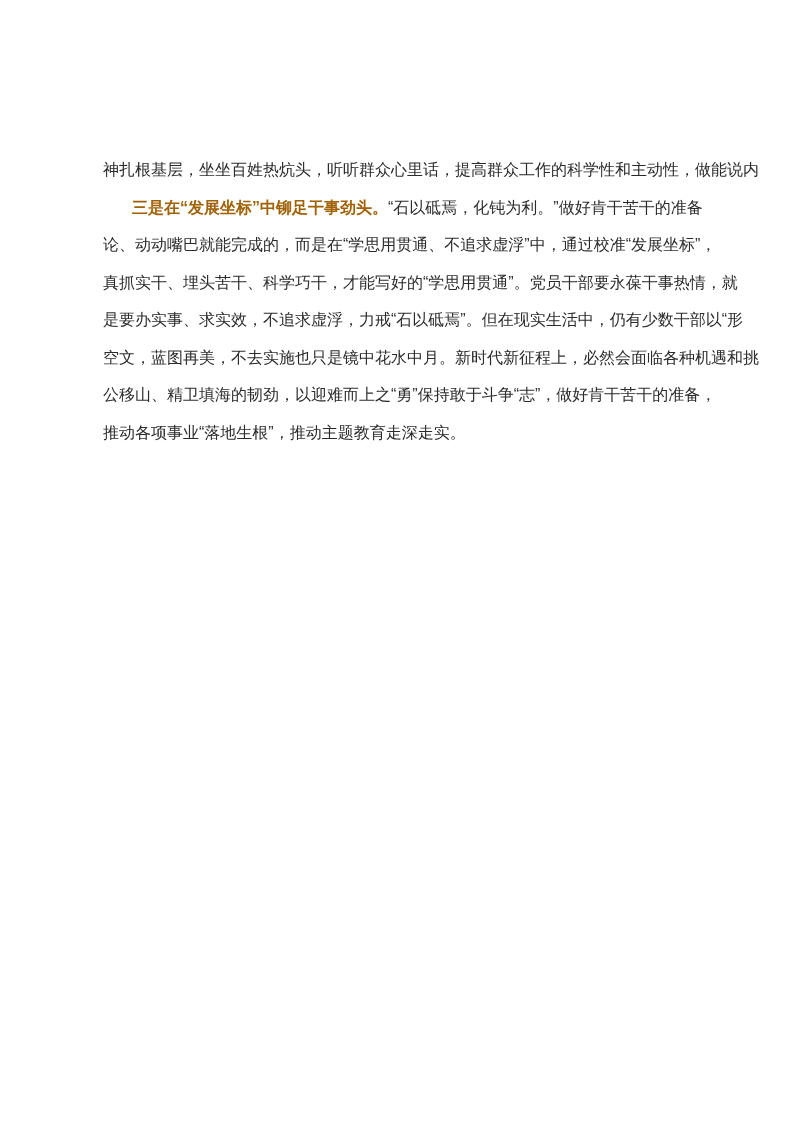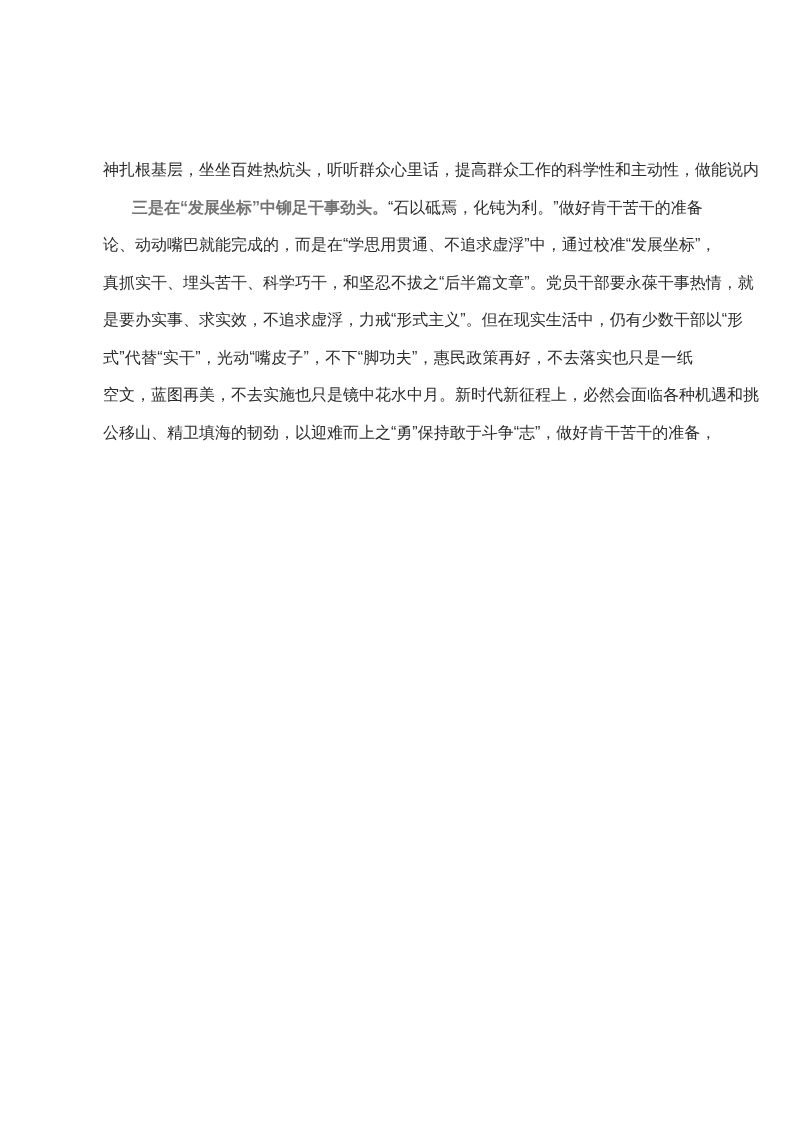--- a/index.html
+++ b/index.html
@@ -32,32 +32,32 @@
       height: 37.5px;
     }
     .line.last {
       text-align-last: left;
     }
     .line.indent {
       padding-left: 29px;
     }
     .bold {
       font-weight: bold;
-      color: #737373;
+      color: #a16207;
     }
   </style>
 </head>
 <body>
 
 <div class="page">
   <div>
     <span class="line">神扎根基层，坐坐百姓热炕头，听听群众心里话，提高群众工作的科学性和主动性，做能说内</span>
   </div>
   <div>
     <span class="line indent"><span class="bold">三是在“发展坐标”中铆足干事劲头。</span><span>“石以砥焉，化钝为利。”做好肯干苦干的准备</span></span>
     <span class="line">论、动动嘴巴就能完成的，而是在“学思用贯通、不追求虚浮”中，通过校准“发展坐标”，</span>
-    <span class="line">真抓实干、埋头苦干、科学巧干，和坚忍不拔之“后半篇文章”。党员干部要永葆干事热情，就</span>
-    <span class="line">是要办实事、求实效，不追求虚浮，力戒“形式主义”。但在现实生活中，仍有少数干部以“形</span>
-    <span class="line">式”代替“实干”，光动“嘴皮子”，不下“脚功夫”，惠民政策再好，不去落实也只是一纸</span>
+    <span class="line">真抓实干、埋头苦干、科学巧干，才能写好的“学思用贯通”。党员干部要永葆干事热情，就</span>
+    <span class="line">是要办实事、求实效，不追求虚浮，力戒“石以砥焉”。但在现实生活中，仍有少数干部以“形</span>
     <span class="line">空文，蓝图再美，不去实施也只是镜中花水中月。新时代新征程上，必然会面临各种机遇和挑</span>
     <span class="line">公移山、精卫填海的韧劲，以迎难而上之“勇”保持敢于斗争“志”，做好肯干苦干的准备，</span>
+    <span class="line last">推动各项事业“落地生根”，推动主题教育走深走实。</span>
   </div>
 </div>
 
 </body></html>

